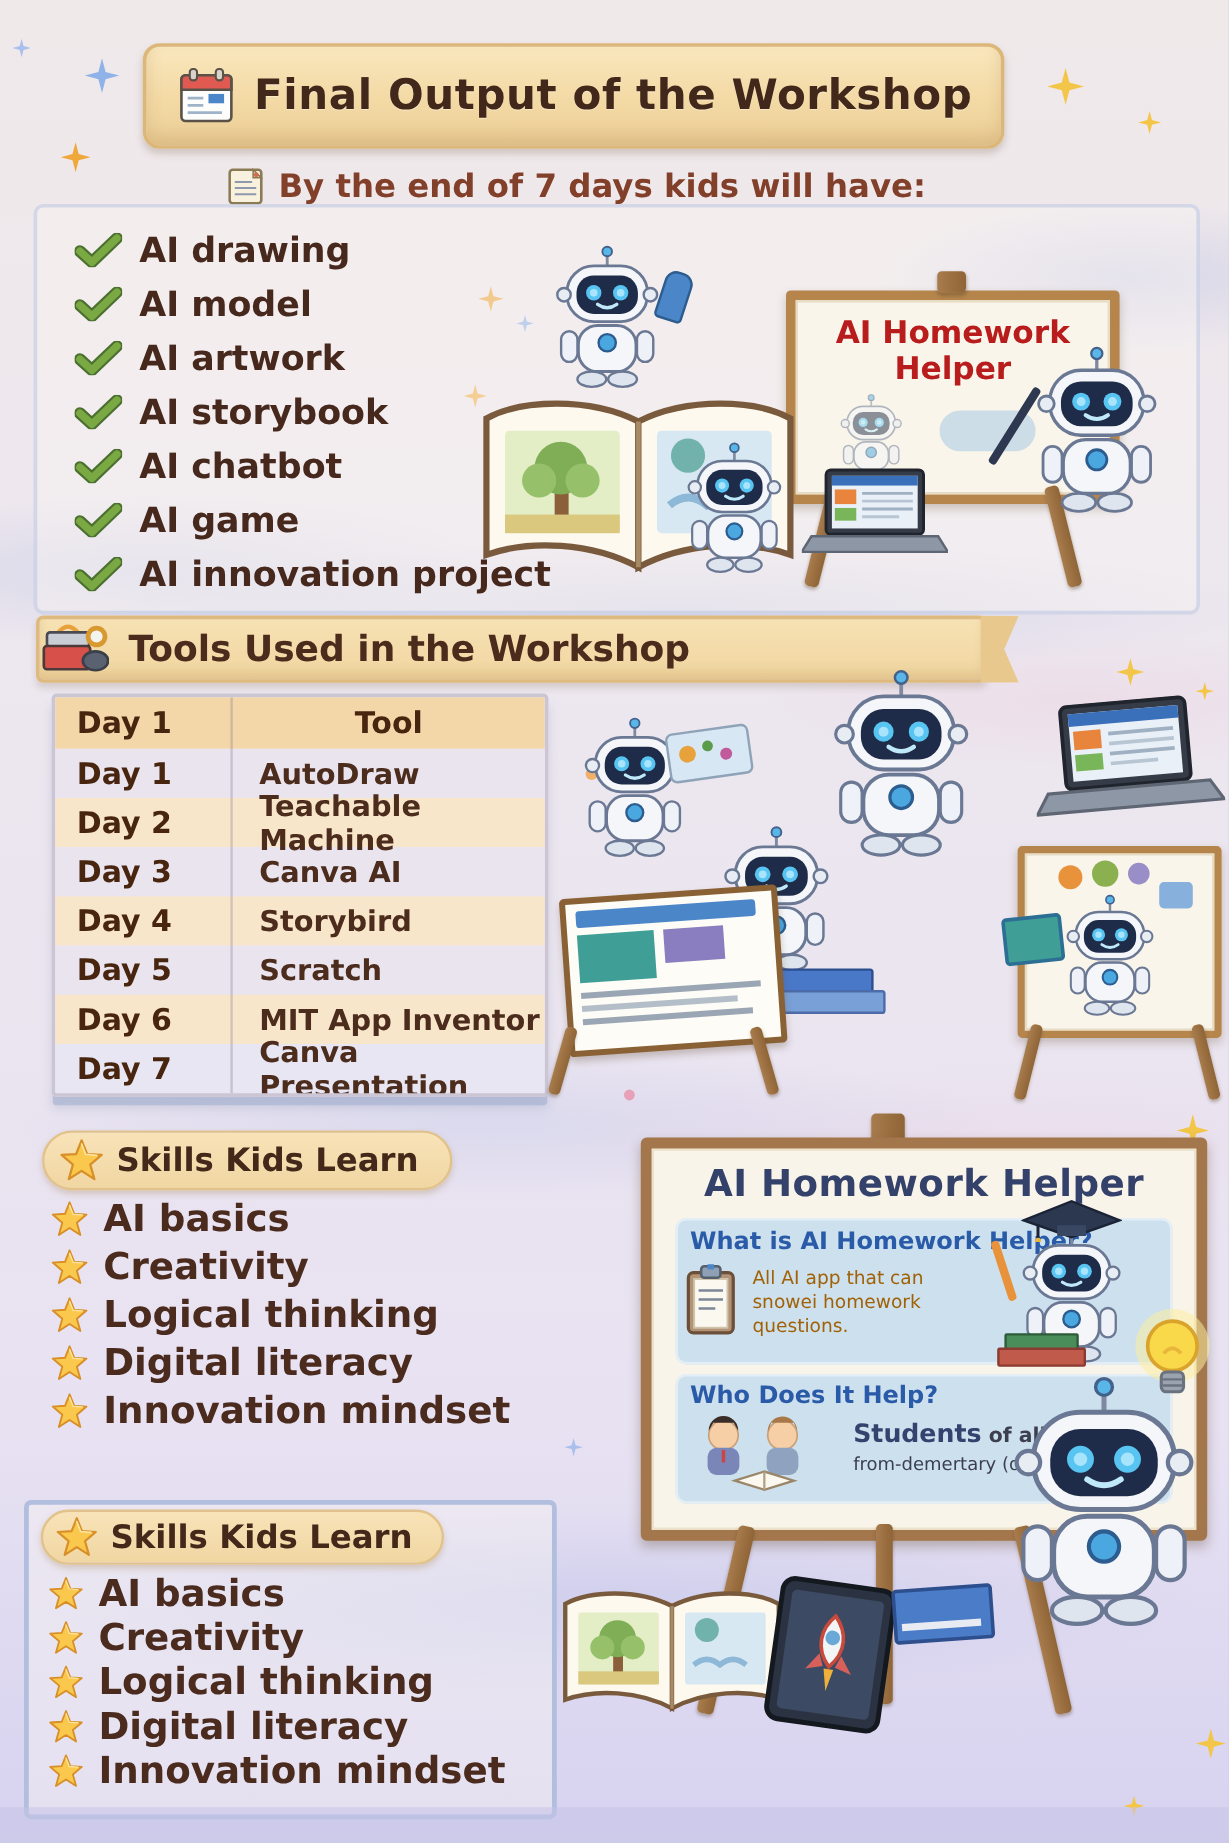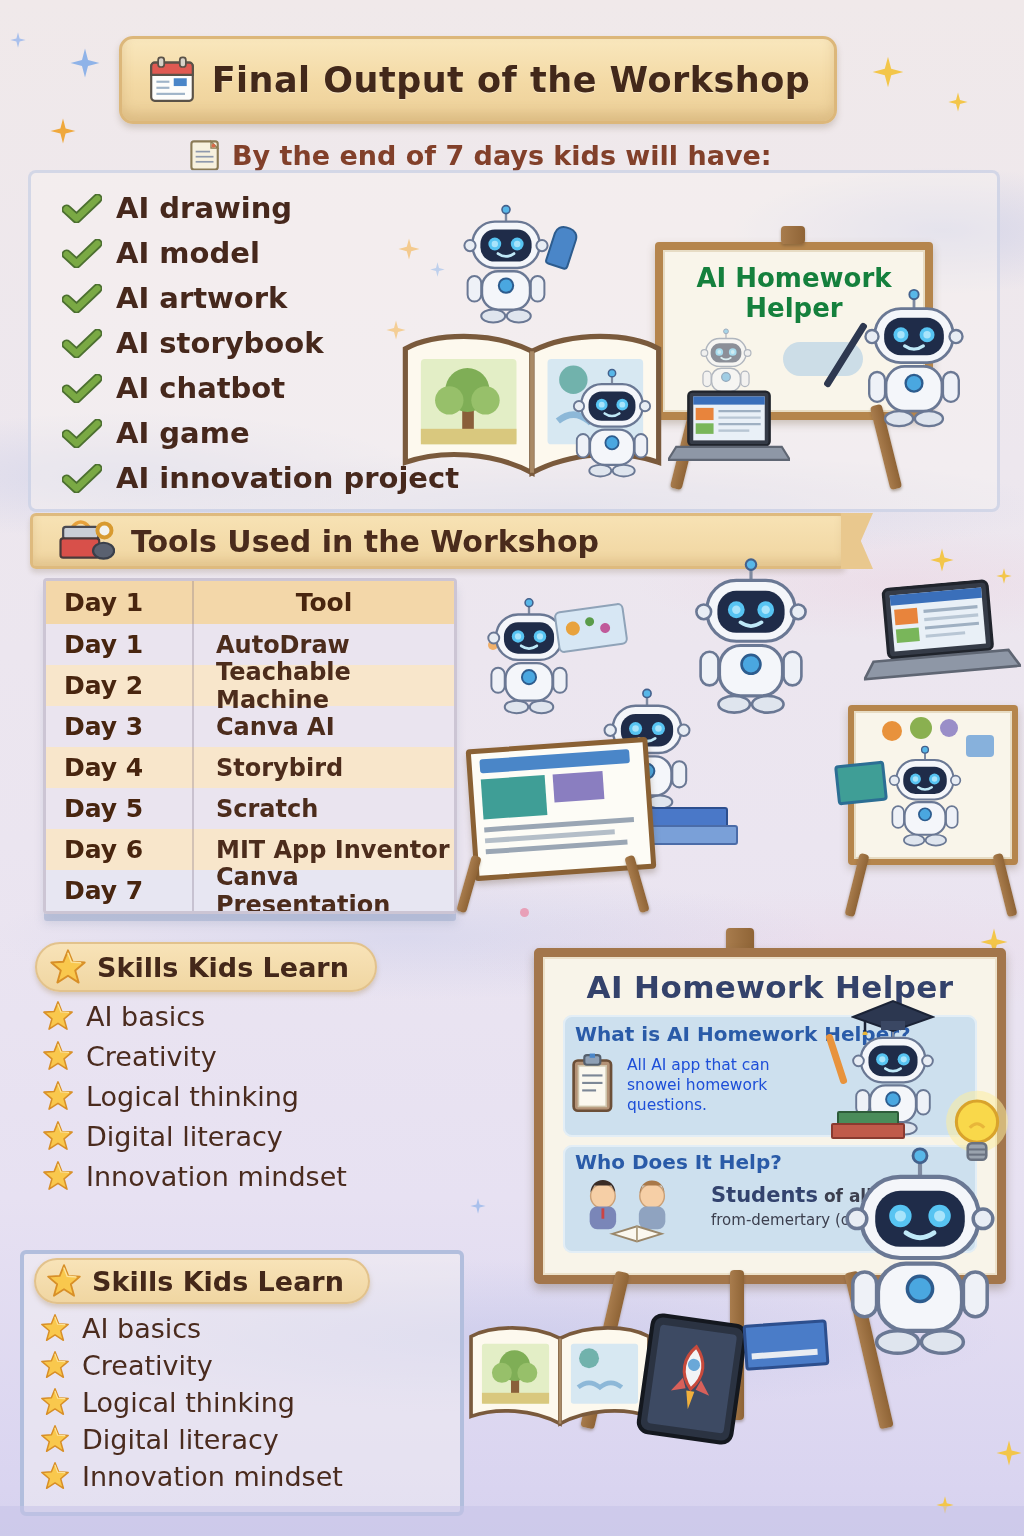--- a/index.html
+++ b/index.html
@@ -22,21 +22,21 @@
     position:absolute;display:flex;align-items:center;justify-content:center;gap:14px;
     background:linear-gradient(180deg,#f9e7bd 0%,#f3d9a4 55%,#ecCf98 100%);
     border:3px solid #dcb77a;border-radius:14px;
     box-shadow:inset 0 -8px 12px rgba(186,146,86,.30), 0 4px 6px rgba(120,100,70,.25);
   }
   .ribbon-tail{position:absolute;background:#d4a967;z-index:-1;box-shadow:0 3px 4px rgba(120,100,70,.3);}
   .h-banner{font-size:35px;font-weight:700;color:#42281a;letter-spacing:.5px;text-shadow:0 1px 0 rgba(255,255,255,.4);}
   .subtitle-row{position:absolute;display:flex;align-items:center;gap:10px;}
   .subtitle{font-size:27px;font-weight:700;color:#82402a;}
   .tools-ribbon{
-    position:absolute;display:flex;align-items:center;gap:16px;padding-left:24px;
+    position:absolute;display:flex;align-items:center;gap:16px;padding-left:0;
     background:linear-gradient(180deg,#f7e2b4,#f0d5a0);border:3px solid #deba7e;border-radius:6px;
     box-shadow:inset 0 -6px 8px rgba(186,146,86,.25), 0 4px 5px rgba(120,100,70,.2);
   }
   .tools-ribbon::after{content:"";position:absolute;right:-30px;top:-3px;width:32px;height:calc(100% + 6px);
     background:#e9c88e;clip-path:polygon(0 0,100% 0,62% 50%,100% 100%,0 100%);}
   .tools-title{font-size:30px;font-weight:700;color:#4a2b1c;}
   .pill-banner{
     position:absolute;display:flex;align-items:center;gap:10px;padding:4px 26px 4px 12px;
     background:linear-gradient(180deg,#f8e3b8,#f0d6a2);border:2px solid #e2c28c;border-radius:28px;
     box-shadow:0 3px 5px rgba(170,140,95,.35);
@@ -44,43 +44,43 @@
   .pill-title{font-size:27px;font-weight:700;color:#44281a;}
   
   .section-panel{position:absolute;background:rgba(249,244,242,.45);border:3px solid rgba(185,196,224,.55);border-radius:8px;}
   .panel-outline{position:absolute;background:rgba(248,244,242,.40);border:4px solid #b2bedd;border-radius:6px;}
   
   .outputs-list{position:absolute;display:flex;flex-direction:column;gap:13px;}
   .check-item{display:flex;align-items:center;gap:14px;height:32px;}
   .check-item span{font-size:29px;font-weight:700;color:#46281c;}
   .skill-list{position:absolute;display:flex;flex-direction:column;gap:12px;}
   .skill-item{display:flex;align-items:center;gap:12px;height:28px;}
-  .skill-item span{font-size:27px;font-weight:400;color:#4a2b1e;}
+  .skill-item span{font-size:31px;font-weight:700;color:#4a2b1e;}
   
   .tools-table{position:absolute;border:3px solid #ccc5d4;border-radius:4px;overflow:hidden;
     box-shadow:0 8px 0 -1px rgba(158,173,206,.55), 0 10px 8px rgba(140,150,180,.25);}
   .tt-row{display:flex;height:41px;}
   .tt-header{height:43px;background:#f3d7a9;}
   .tt-day{width:128px;display:flex;align-items:center;padding-left:18px;font-size:25px;font-weight:700;color:#48250f;}
   .tt-tool{flex:1;display:flex;align-items:center;padding-left:22px;font-size:24px;font-weight:600;color:#4c2c1c;
     border-left:2px solid rgba(125,112,132,.30);}
   .tt-tool-h{justify-content:center;padding-left:0;font-weight:700;font-size:25px;color:#48250f;}
   .r-lav{background:#eae4ef;}
   .r-pea{background:#f8e6cb;}
   .r-blu{background:#e7e6f2;justify-content:center;}
   
   .board{position:absolute;background:#f9f5ea;border:8px solid #b5854c;border-radius:4px;
     box-shadow:0 4px 8px rgba(110,90,60,.3), inset 0 0 0 2px #e7dcc4;}
-  .board-title{width:100%;text-align:center;font-weight:700;color:#15803d;}
+  .board-title{width:100%;text-align:center;font-weight:700;color:#b91c1c;}
   .helper-board{position:absolute;background:#f8f4e9;border:9px solid #a3764b;border-radius:5px;
     box-shadow:0 5px 10px rgba(100,80,55,.35), inset 0 0 0 2px #ece1ca;margin-left:22px;}
   .hb-title{margin-top:12px;text-align:center;font-size:31px;font-weight:700;color:#34426b;letter-spacing:.4px;}
   .hb-panel{position:absolute;background:#cde0ee;border-radius:9px;box-shadow:inset 0 0 0 2px rgba(255,255,255,.45);}
   .hb-heading{position:absolute;font-size:20px;font-weight:700;color:#2a5ba8;}
-  .hb-body{position:absolute;font-size:15.5px;font-weight:500;line-height:1.3;color:#1d4ed8;}
+  .hb-body{position:absolute;font-size:15.5px;font-weight:500;line-height:1.3;color:#a16207;}
   .who-strong{font-size:21px;font-weight:700;color:#33436e;margin-right:6px;}
   .who-rest{font-size:17px;font-weight:600;color:#3c3f4e;}
   .who-line2{position:absolute;font-size:15px;font-weight:500;color:#3c3f4e;}
   .wood{position:absolute;background:linear-gradient(90deg,#a87c4d,#8f6436);border-radius:4px;box-shadow:0 2px 3px rgba(90,70,45,.4);}
   
   .sparkle{position:absolute;}
   .dot{position:absolute;border-radius:50%;}
   .poster{position:absolute;background:#fdfcf6;border:5px solid #8a6134;border-radius:4px;box-shadow:0 4px 6px rgba(100,80,55,.3);}
   .pencil{position:absolute;width:7px;background:#2e3850;border-radius:3px;}
   .bottom-band{position:absolute;left:0;right:0;bottom:0;height:30px;background:rgba(199,195,232,.55);}

